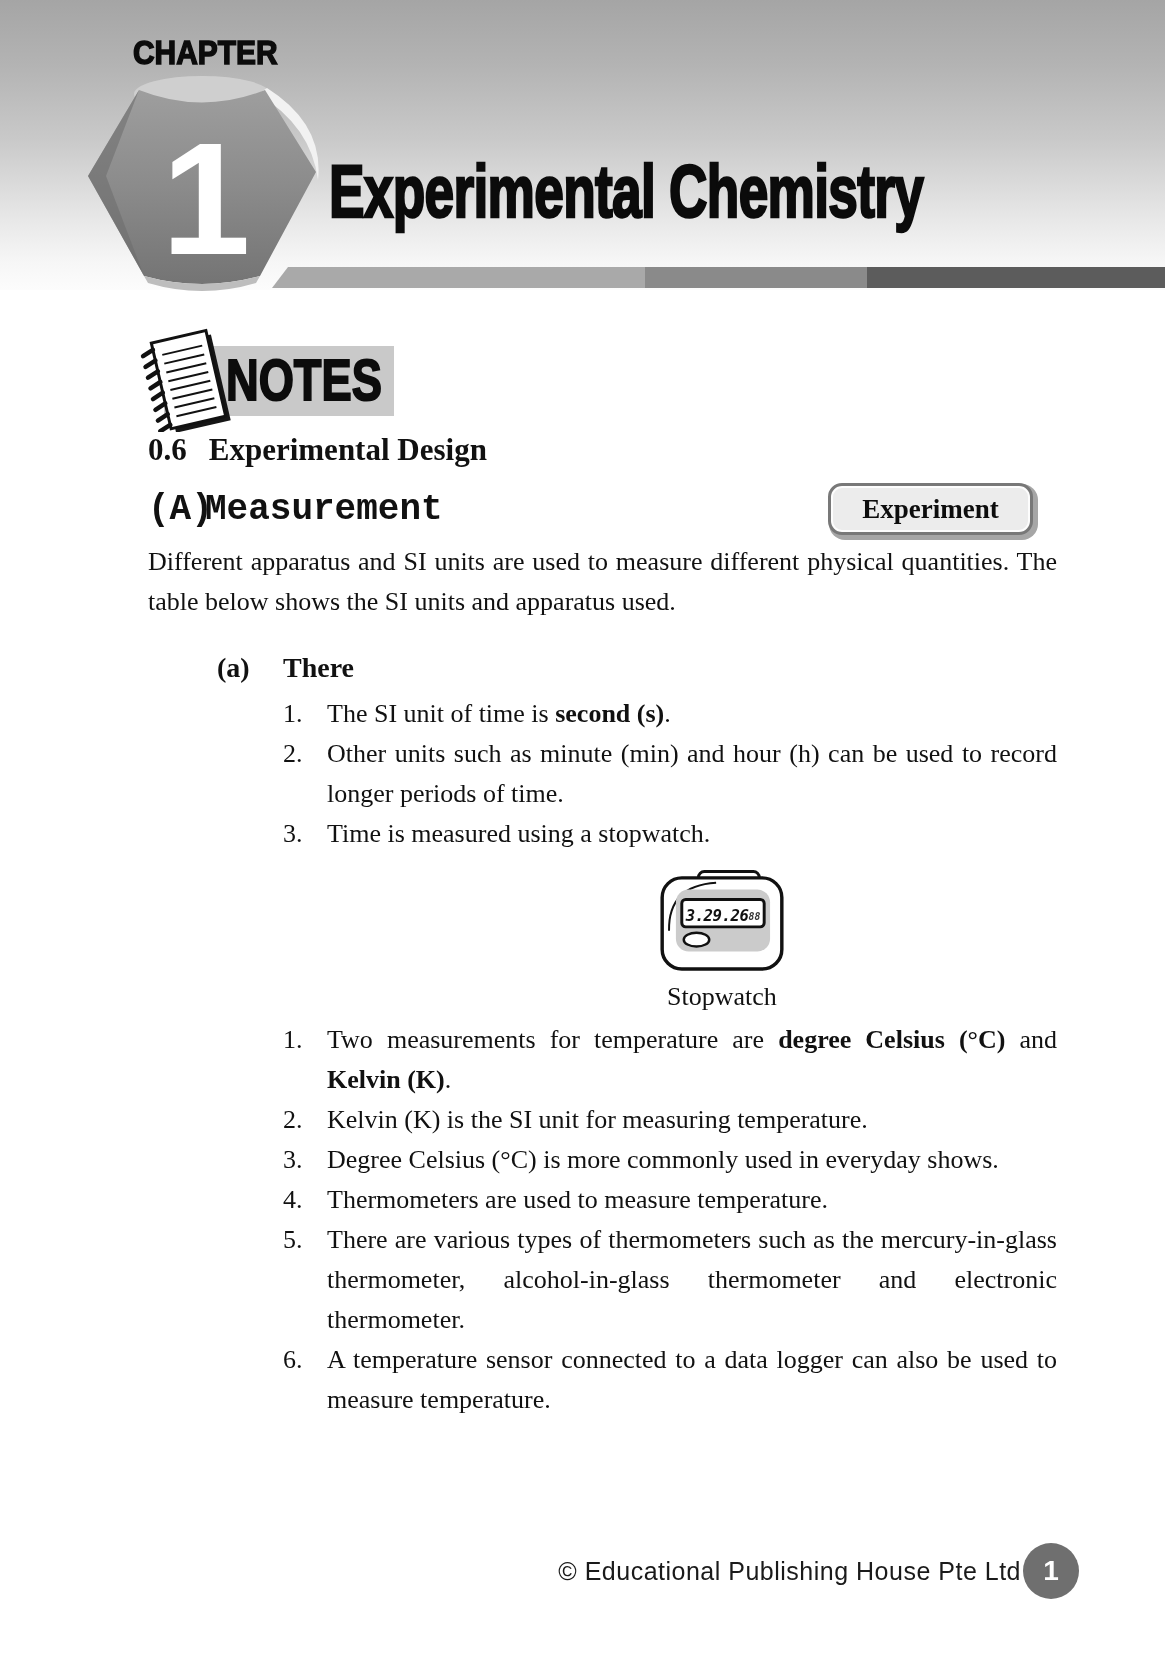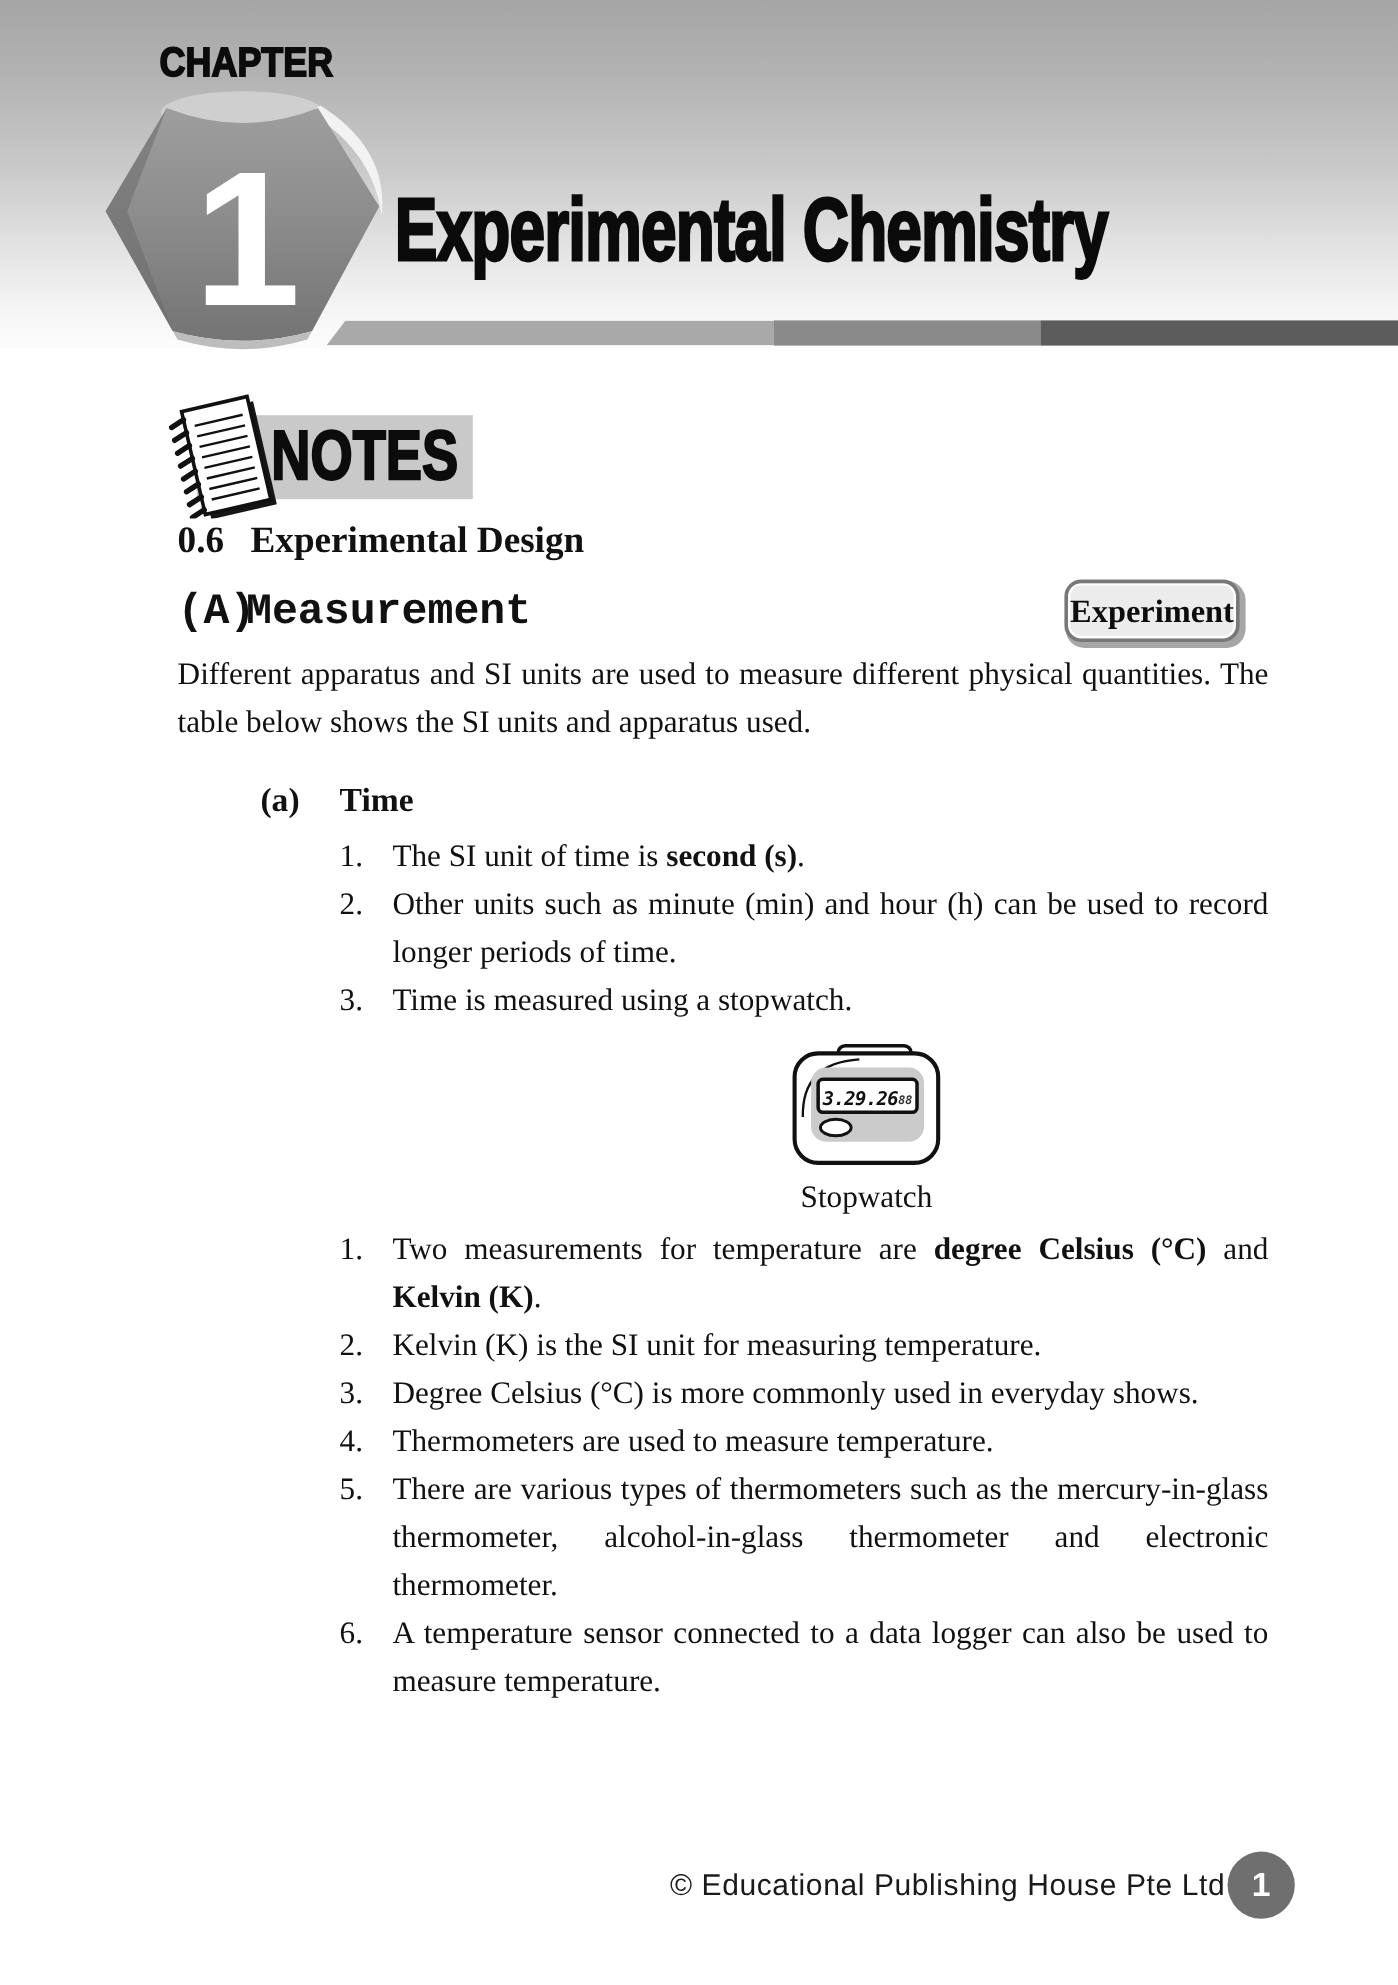--- a/index.html
+++ b/index.html
@@ -42,21 +42,21 @@
     transform:scaleX(0.78); transform-origin:left top;
   }
   .notes-icon { position:absolute; left:-14px; top:-6px; width:106px; height:106px; }
   .section-heading { margin-top:4px; font-size:31px; font-weight:bold; line-height:44px; }
   .section-heading .sec-num { display:inline-block; }
   .section-heading .sec-title { display:inline-block; margin-left:22px; }
   .subA-row { margin-top:10px; display:flex; align-items:center; justify-content:space-between; height:54px; }
   .subA-heading { font-size:36px; font-weight:bold;font-family:Liberation Mono, monospace; }
   .subA-heading .sub-label { display:inline-block; width:57px; }
   .exp-badge {
-    width:146px; height:52px; margin-right:24px;
+    width:205px; height:52px; margin-right:24px;
     background:#ececec; border:3px solid #787878; border-radius:14px;
     box-shadow:3px 3px 0 2px #a6a6a6, inset 0 0 0 2px #fdfdfd;
     display:flex; align-items:center; justify-content:center;
     font-family:"Liberation Serif", serif; font-weight:bold; font-size:27px; color:#0d0d0d;
   }
   .intro { margin-top:6px; font-size:26px; line-height:40px; text-align:justify; }
   .subsec-heading { margin-top:26px; margin-left:69px; font-size:28px; font-weight:bold; line-height:40px; }
   .subsec-heading .sub-label { display:inline-block; width:66px; }
   .list { margin-left:135px; margin-top:6px; }
   .li { display:flex; font-size:26px; line-height:40px; }
@@ -149,21 +149,21 @@
 
     <div class="subA-row">
       <div class="subA-heading"><span class="sub-label">(A)</span><span>Measurement</span></div>
       <div class="exp-badge">
           <span>Experiment</span>
         </div>
     </div>
 
     <p class="intro">Different apparatus and SI units are used to measure different physical quantities. The table below shows the SI units and apparatus used.</p>
 
-    <div class="subsec-heading"><span class="sub-label">(a)</span><span>Time</span></div>
+    <div class="subsec-heading"><span class="sub-label">(a)</span><span>There</span></div>
 
     <div class="list">
       <div class="li">
           <span class="num">1.</span>
           <p class="txt"><span>The SI unit of time is </span><b>second (s)</b><span>.</span></p>
         </div>
       <div class="li">
           <span class="num">2.</span>
           <p class="txt">Other units such as minute (min) and hour (h) can be used to record longer periods of time.</p>
         </div>

